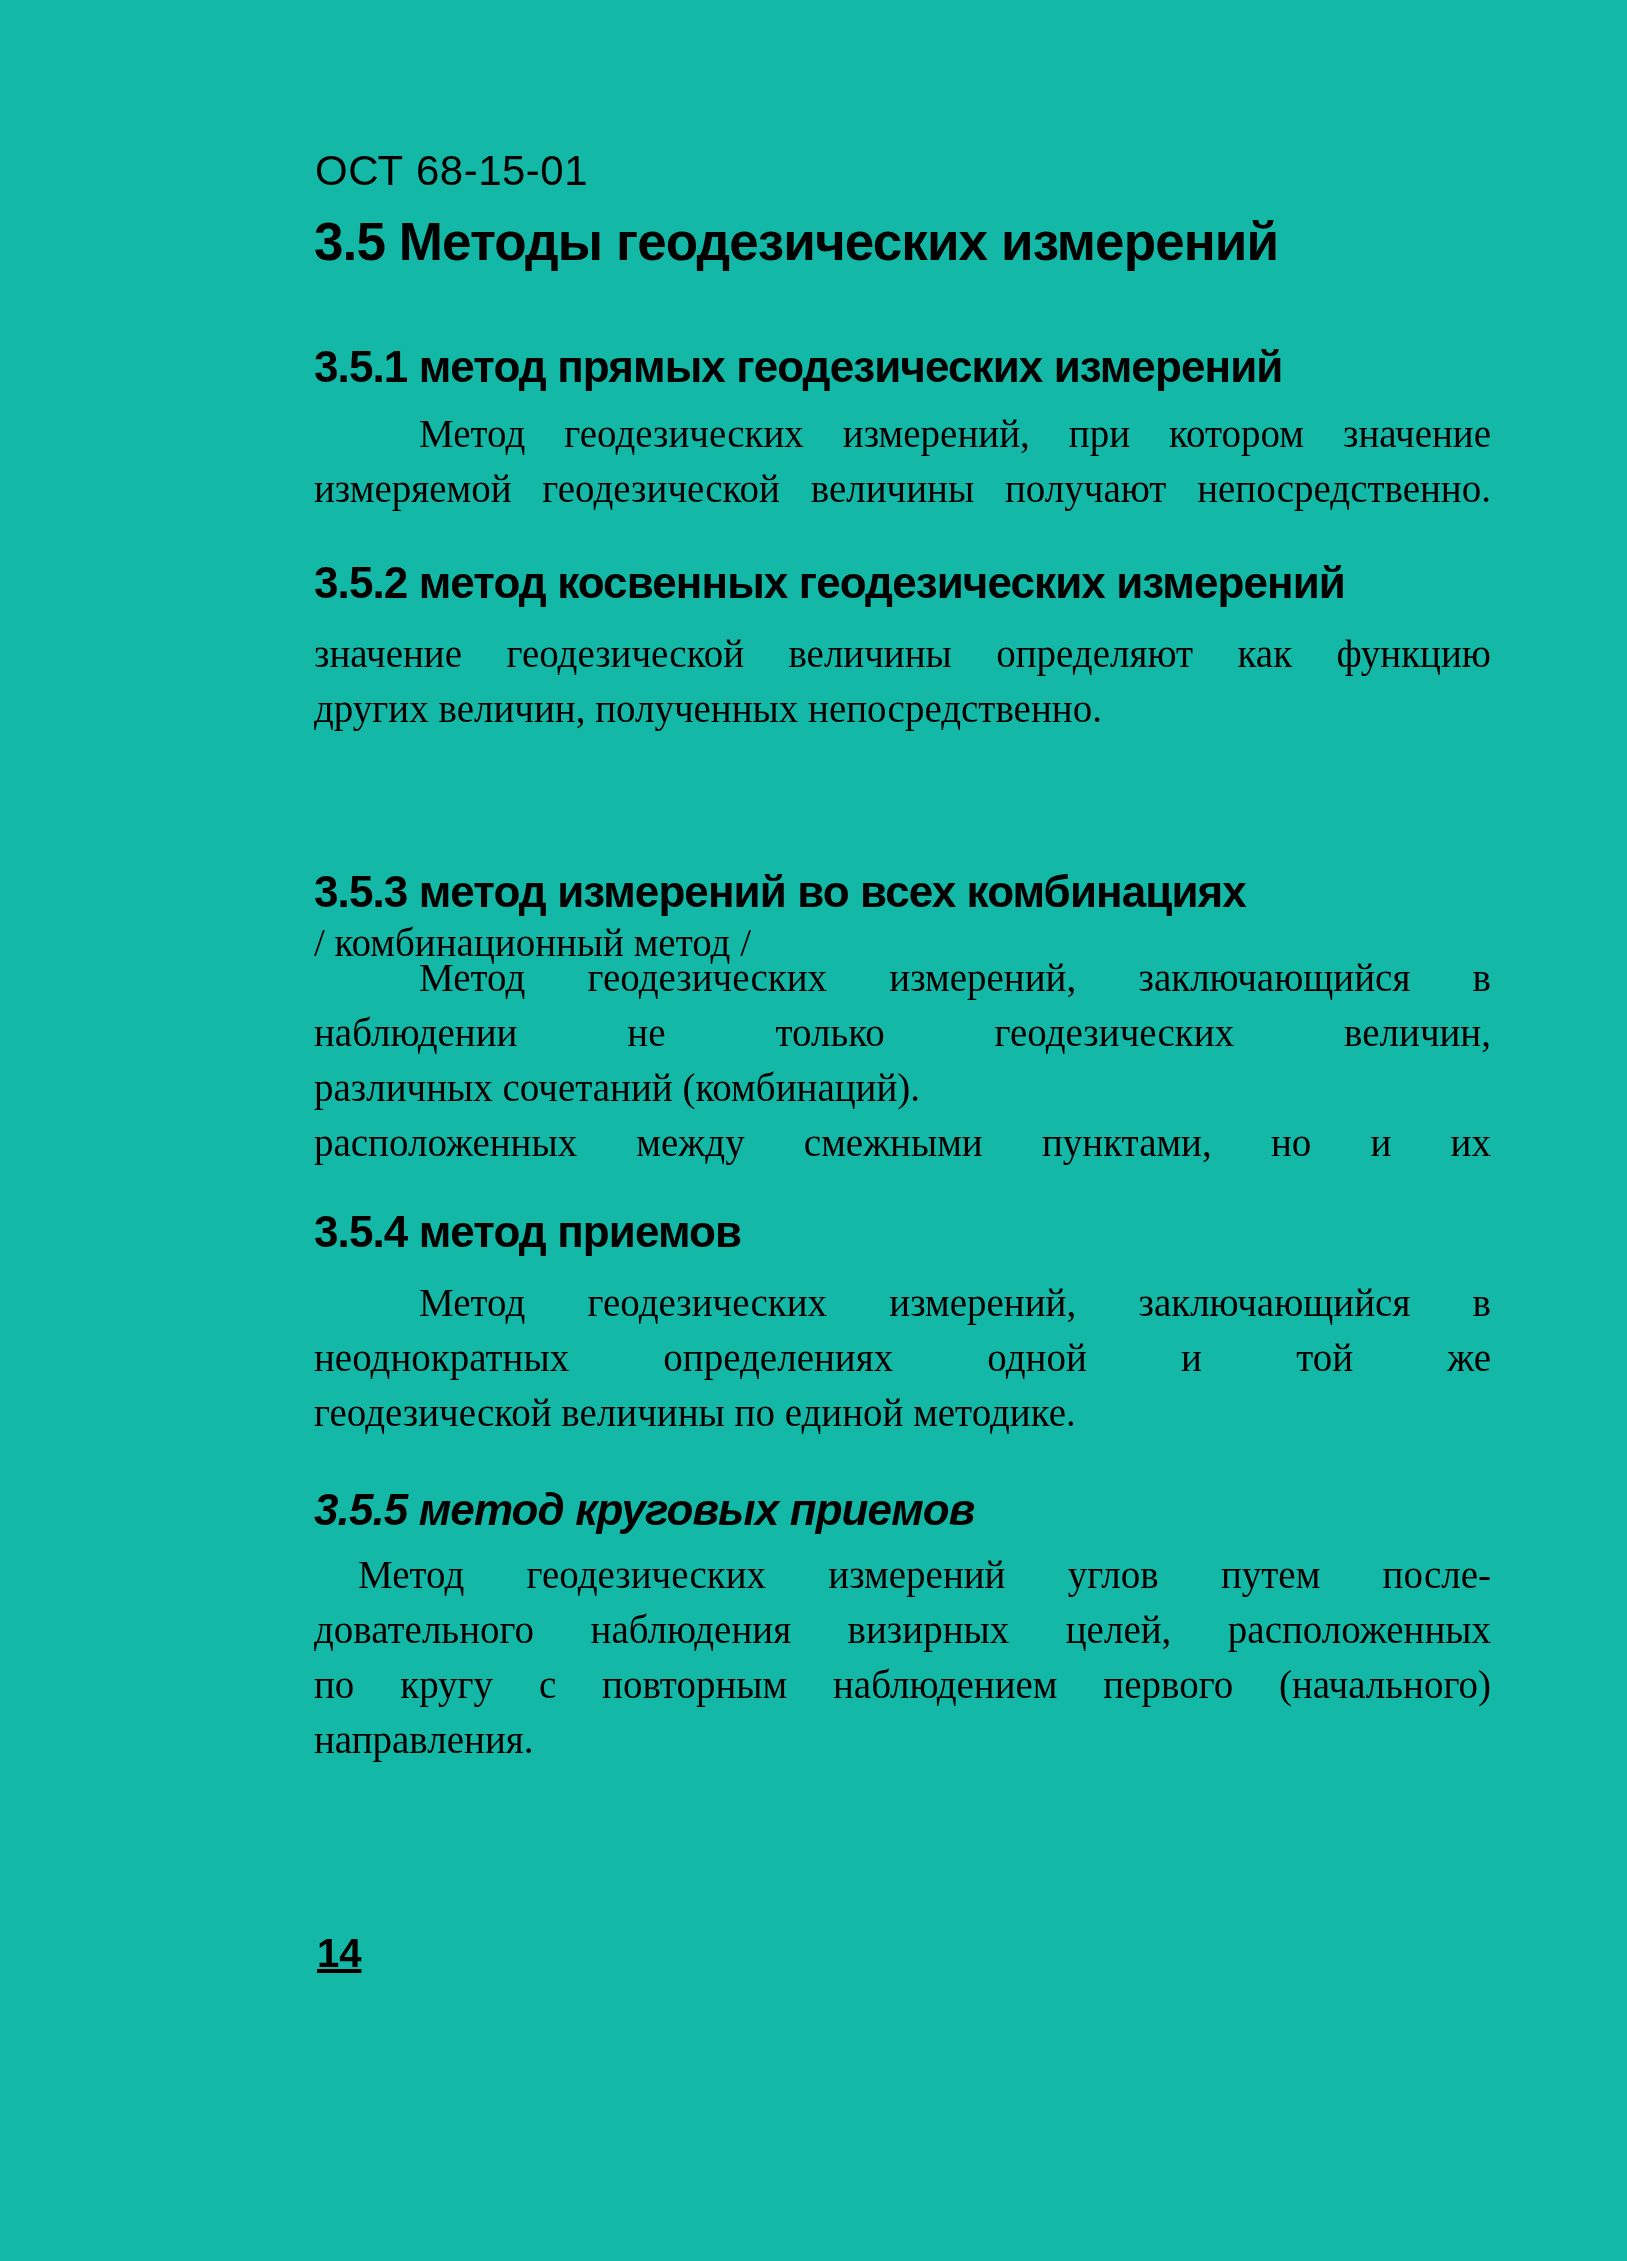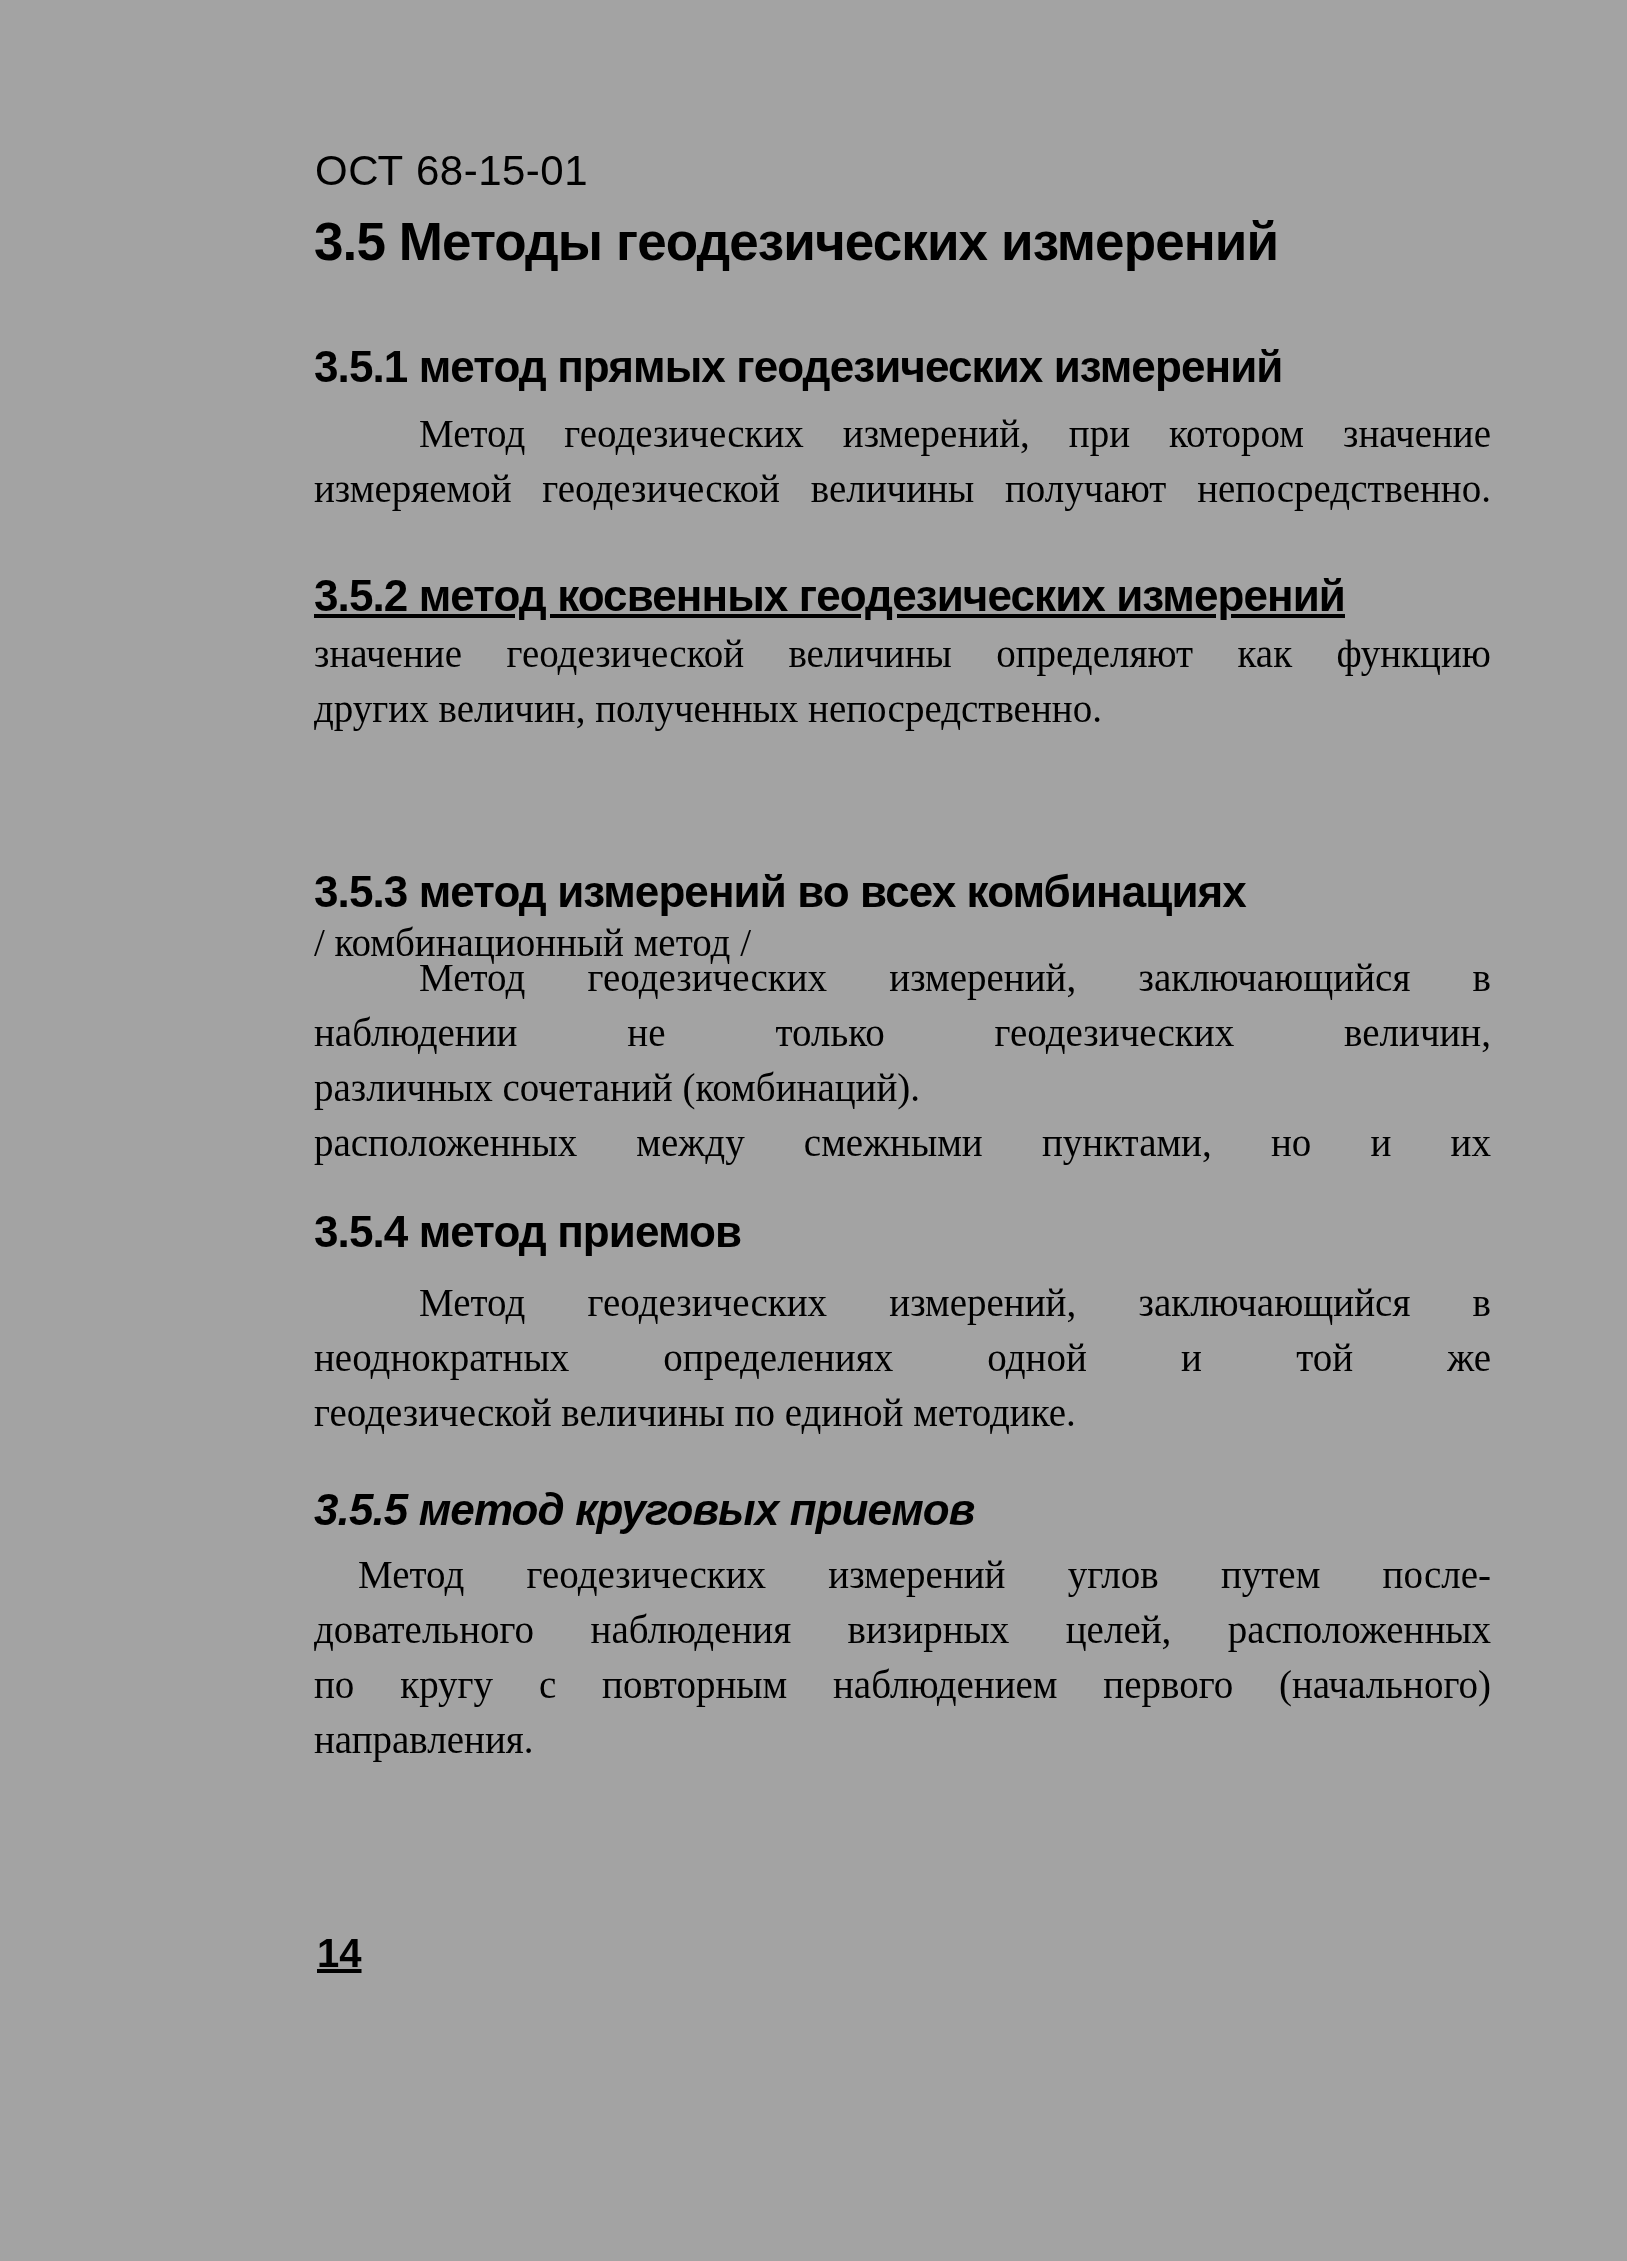--- a/index.html
+++ b/index.html
@@ -5,21 +5,21 @@
 <style>
   html, body {
     margin: 0;
     padding: 0;
     background: #ffffff;
   }
   .page {
     position: relative;
     width: 1627px;
     height: 2262px;
-    background: #a3a3a3;
+    background: #14b8a6;
     color: #000000;
     overflow: hidden;
   }
   .doc-code {
     position: absolute;
     left: 315px;
     top: 148px;
     font: 400 42px/1.1 "Liberation Sans", sans-serif;
     letter-spacing: 0.5px;
     white-space: nowrap;
@@ -66,21 +66,21 @@
     white-space: nowrap;
   }
   .page-number {
     position: absolute;
     left: 317px;
     top: 1931px;
     font: 700 40px/1.1 "Liberation Sans", sans-serif;
     text-decoration: underline;
   }
   .t380  { top: 343px; }
-  .t618  { top: 572px; text-decoration: underline; }
+  .t618  { top: 559px; }
   .t912  { top: 868px; }
   .t1332 { top: 1208px; }
   .t1638 { top: 1486px; font-style: italic; }
   .p450  { top: 406px; }
   .p690  { top: 626px; }
   .p1048 { top: 950px; }
   .p1405 { top: 1275px; }
   .p1705 { top: 1547px; }
   .v985  { top: 898px; margin-top: 17px; }
 </style>

